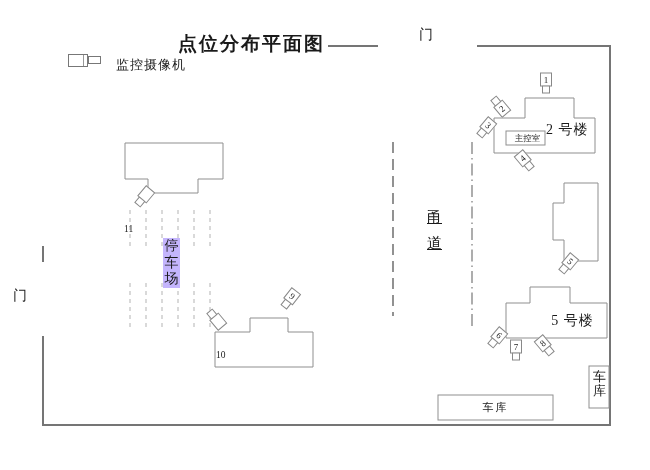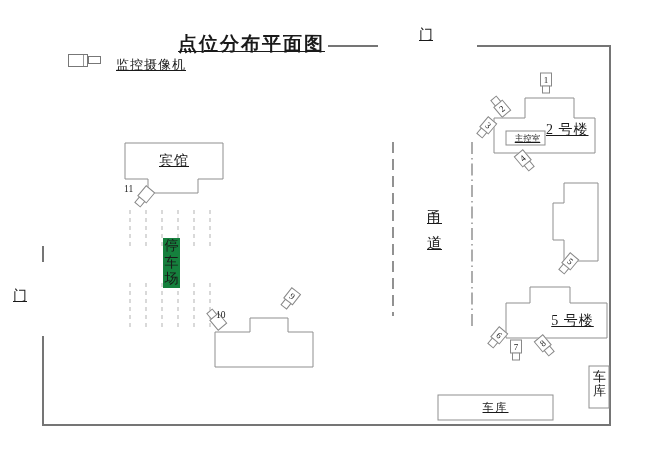--- a/index.html
+++ b/index.html
@@ -2,50 +2,50 @@
 <html><head>
 <meta charset="utf-8">
 <style>
   html,body { margin:0; padding:0; background:#fff; }
   #stage {
     position:relative; width:650px; height:470px; background:#ffffff;
     font-family:"Liberation Serif","DejaVu Serif",serif; color:#1a1a1a;
     overflow:hidden;
   }
   #linework { position:absolute; left:0; top:0; }
-  .txt { position:absolute; white-space:nowrap;text-decoration:underline; }
+  .txt { position:absolute; white-space:nowrap; }
   .title { font-size:19px; font-weight:bold; letter-spacing:2px; }
   .gate { font-size:14px; }
   .bldg-label { font-size:14px; letter-spacing:1px; text-align:center; }
   .small-label { font-size:13px; letter-spacing:1px; }
   .vtext {
     position:absolute; width:17px; text-align:center; white-space:normal;
     word-break:break-all; line-height:1.18; font-size:14px;
   }
-  .parking-label { background:#15803d; }
+  .parking-label { background:#c4b5fd; }
   .corridor-label { line-height:1.75; font-size:15px; background:#fff; }
   .garage-v { line-height:1.1; font-size:13px; width:15px; }
   .ctrl-label { font-size:8.5px; text-align:center; line-height:14px; letter-spacing:0; }
   .garage-b-label { font-size:11px; text-align:center; line-height:25px; letter-spacing:2px; }
   
   .lg-body { position:absolute; left:68px; top:54px; width:20px; height:13px;
     border:1px solid #777; background:#fff; box-sizing:border-box; }
   .lg-seam { position:absolute; right:3px; top:0; width:1px; height:100%; background:#999; }
   .lg-lens { position:absolute; left:88px; top:56px; width:13px; height:8px;
     border:1px solid #777; background:#fff; box-sizing:border-box; }
   
   .camera { position:absolute; width:14px; height:21px;
     transform:translate(-50%,-50%) rotate(var(--r,0deg)); }
   .cam-body { position:absolute; left:1px; top:0; width:12px; height:14px;
     border:1px solid #888; background:#fff; box-sizing:border-box;
     display:flex; align-items:center; justify-content:center; }
   .cam-num { font-size:9px; color:#222; }
   .cam-lens { position:absolute; left:3px; top:13px; width:8px; height:8px;
     border:1px solid #888; background:#fff; box-sizing:border-box; }
-  .cam-label { position:absolute; font-size:9.5px; color:#222; }
+  .cam-label { position:absolute; font-size:9.5px; color:#222;margin-top:40px; }
 </style>
 </head>
 <body>
 
 <div id="stage">
 
   <svg id="linework" width="650" height="470" viewBox="0 0 650 470">
 
     <path d="M328 46 H378" stroke="#757575" stroke-width="2" fill="none"></path>
     <path d="M477 46 H610 V425 H43 V336" stroke="#757575" stroke-width="2" fill="none"></path>
@@ -69,21 +69,20 @@
   <div class="txt title" style="left:178px; top:31px;">点位分布平面图</div>
   <div class="lg-body">
     <div class="lg-seam"></div>
   </div>
   <div class="lg-lens"></div>
   <div class="txt small-label" style="left:116px; top:56px;">监控摄像机</div>
 
   <div class="txt gate" style="left:419px; top:26px;">门</div>
   <div class="txt gate" style="left:13px; top:287px;">门</div>
 
-  <div class="txt bldg-label" style="left:125px; top:152px; width:98px;">宾馆</div>
   <div class="vtext parking-label" style="left:163px; top:238px;">停车场</div>
   <div class="vtext corridor-label" style="left:426px; top:204px;text-decoration:underline;">甬道</div>
   <div class="txt bldg-label" style="left:546px; top:121px;text-align:center;">2 号楼</div>
   <div class="txt ctrl-label" style="left:506px; top:131px; width:43px;">主控室</div>
   <div class="txt bldg-label" style="left:540px; top:312px; width:65px;">5 号楼</div>
   <div class="vtext garage-v" style="left:592px; top:370px;">车库</div>
   <div class="txt garage-b-label" style="left:438px; top:395px; width:115px;">车库</div>
 
 <div class="camera" style="left: 546px; top: 83px; --r: 0deg;">
       <div class="cam-body">

